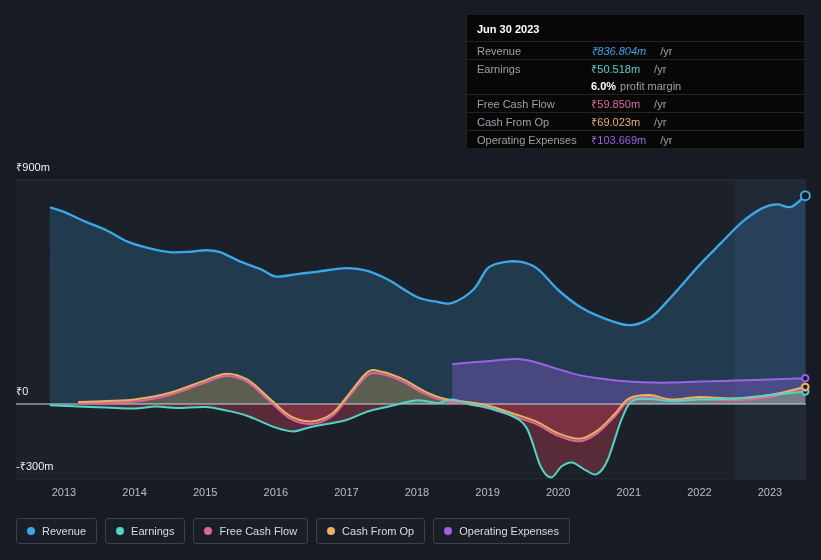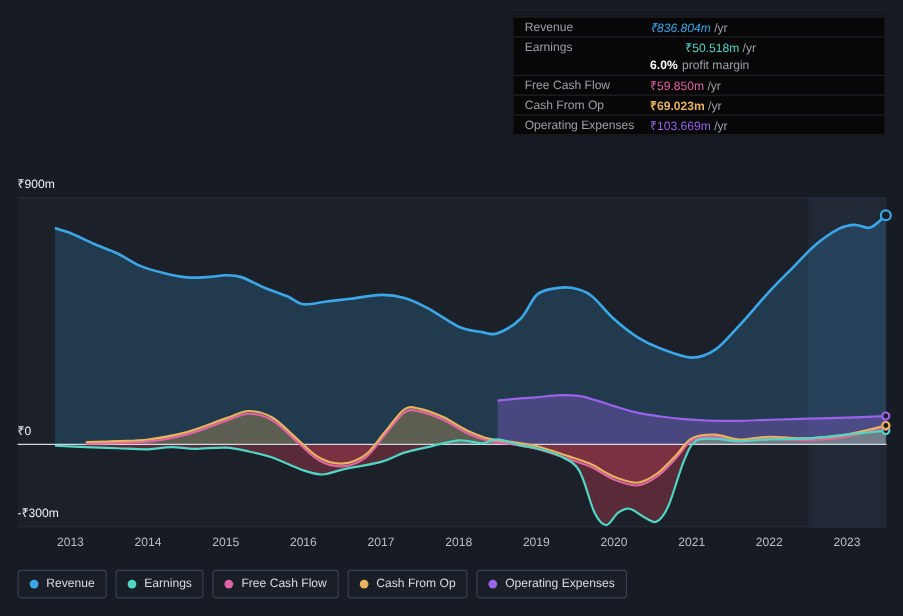--- a/index.html
+++ b/index.html
@@ -6,21 +6,21 @@
   body{width:821px;height:560px;overflow:hidden;font-family:"Liberation Sans",sans-serif;position:relative;}
   .stage{position:relative;width:821px;height:560px;background:#161b24;}
   #chart{position:absolute;left:0;top:0;}
 
   
   .tooltip{position:absolute;left:466px;top:14px;width:339px;background:#070708;border:1px solid #1f1f23;box-sizing:border-box;font-size:11px;color:#9ba1aa;z-index:5;}
   .tt-header{padding:8px 10px 6px;color:#ffffff;font-weight:700;}
   .tt-row{display:flex;align-items:center;padding:0 10px;height:17px;border-top:1px solid #232329;}
   .tt-row.no-div{border-top:none;}
   .tt-label{flex:0 0 114px;color:#9ba1aa;}
-  .tt-value .suffix{color:#9ba1aa;margin-left:3px;}
+  .tt-value .suffix{color:#9ba1aa;margin-left:14px;}
   .tt-value .pm{color:#ffffff;font-weight:700;margin-right:4px;}
 
   
   .legend{position:absolute;left:16px;top:518px;display:flex;gap:8px;z-index:4;}
   .legend-item{display:flex;align-items:center;gap:7px;padding:6px 10px;border:1px solid #3a4150;border-radius:3px;color:#d8dce2;font-size:11px;background:rgba(255,255,255,0.015);cursor:pointer;}
   .dot{width:8px;height:8px;border-radius:50%;flex:0 0 8px;}
 </style>
 </head>
 <body>
 
@@ -66,39 +66,40 @@
       <text x="346.4" y="496" fill="#b9bfc9" font-size="11" text-anchor="middle" font-family="Liberation Sans, sans-serif">2017</text>
       <text x="417" y="496" fill="#b9bfc9" font-size="11" text-anchor="middle" font-family="Liberation Sans, sans-serif">2018</text>
       <text x="487.59999999999997" y="496" fill="#b9bfc9" font-size="11" text-anchor="middle" font-family="Liberation Sans, sans-serif">2019</text>
       <text x="558.1999999999999" y="496" fill="#b9bfc9" font-size="11" text-anchor="middle" font-family="Liberation Sans, sans-serif">2020</text>
       <text x="628.8" y="496" fill="#b9bfc9" font-size="11" text-anchor="middle" font-family="Liberation Sans, sans-serif">2021</text>
       <text x="699.4" y="496" fill="#b9bfc9" font-size="11" text-anchor="middle" font-family="Liberation Sans, sans-serif">2022</text>
       <text x="770" y="496" fill="#b9bfc9" font-size="11" text-anchor="middle" font-family="Liberation Sans, sans-serif">2023</text>
     </svg>
 
   <div class="tooltip">
+    <div class="tt-header">Jun 30 2023</div>
     <div class="tt-row">
       <span class="tt-label">Revenue</span>
       <span class="tt-value"><span class="val" style="color: rgb(59, 167, 232); font-style: italic;">₹836.804m</span><span class="suffix">/yr</span></span>
     </div>
     <div class="tt-row">
       <span class="tt-label">Earnings</span>
-      <span class="tt-value"><span class="val" style="color: rgb(79, 214, 197); margin-left: 32px;">₹50.518m</span><span class="suffix">/yr</span></span>
+      <span class="tt-value"><span class="val" style="color: rgb(79, 214, 197);">₹50.518m</span><span class="suffix">/yr</span></span>
     </div>
     <div class="tt-row no-div">
       <span class="tt-label"></span>
       <span class="tt-value"><span class="pm">6.0%</span><span>profit margin</span></span>
     </div>
     <div class="tt-row">
       <span class="tt-label">Free Cash Flow</span>
       <span class="tt-value"><span class="val" style="color: rgb(224, 100, 164);">₹59.850m</span><span class="suffix">/yr</span></span>
     </div>
     <div class="tt-row">
       <span class="tt-label">Cash From Op</span>
-      <span class="tt-value"><span class="val" style="color: rgb(232, 179, 94); font-weight: bold;">₹69.023m</span><span class="suffix">/yr</span></span>
+      <span class="tt-value"><span class="val" style="color: rgb(232, 179, 94);">₹69.023m</span><span class="suffix">/yr</span></span>
     </div>
     <div class="tt-row">
       <span class="tt-label">Operating Expenses</span>
       <span class="tt-value"><span class="val" style="color: rgb(154, 99, 234);">₹103.669m</span><span class="suffix">/yr</span></span>
     </div>
   </div>
 
   <div class="legend">
     <div class="legend-item">
       <span class="dot" style="background: rgb(59, 167, 232);"></span>

